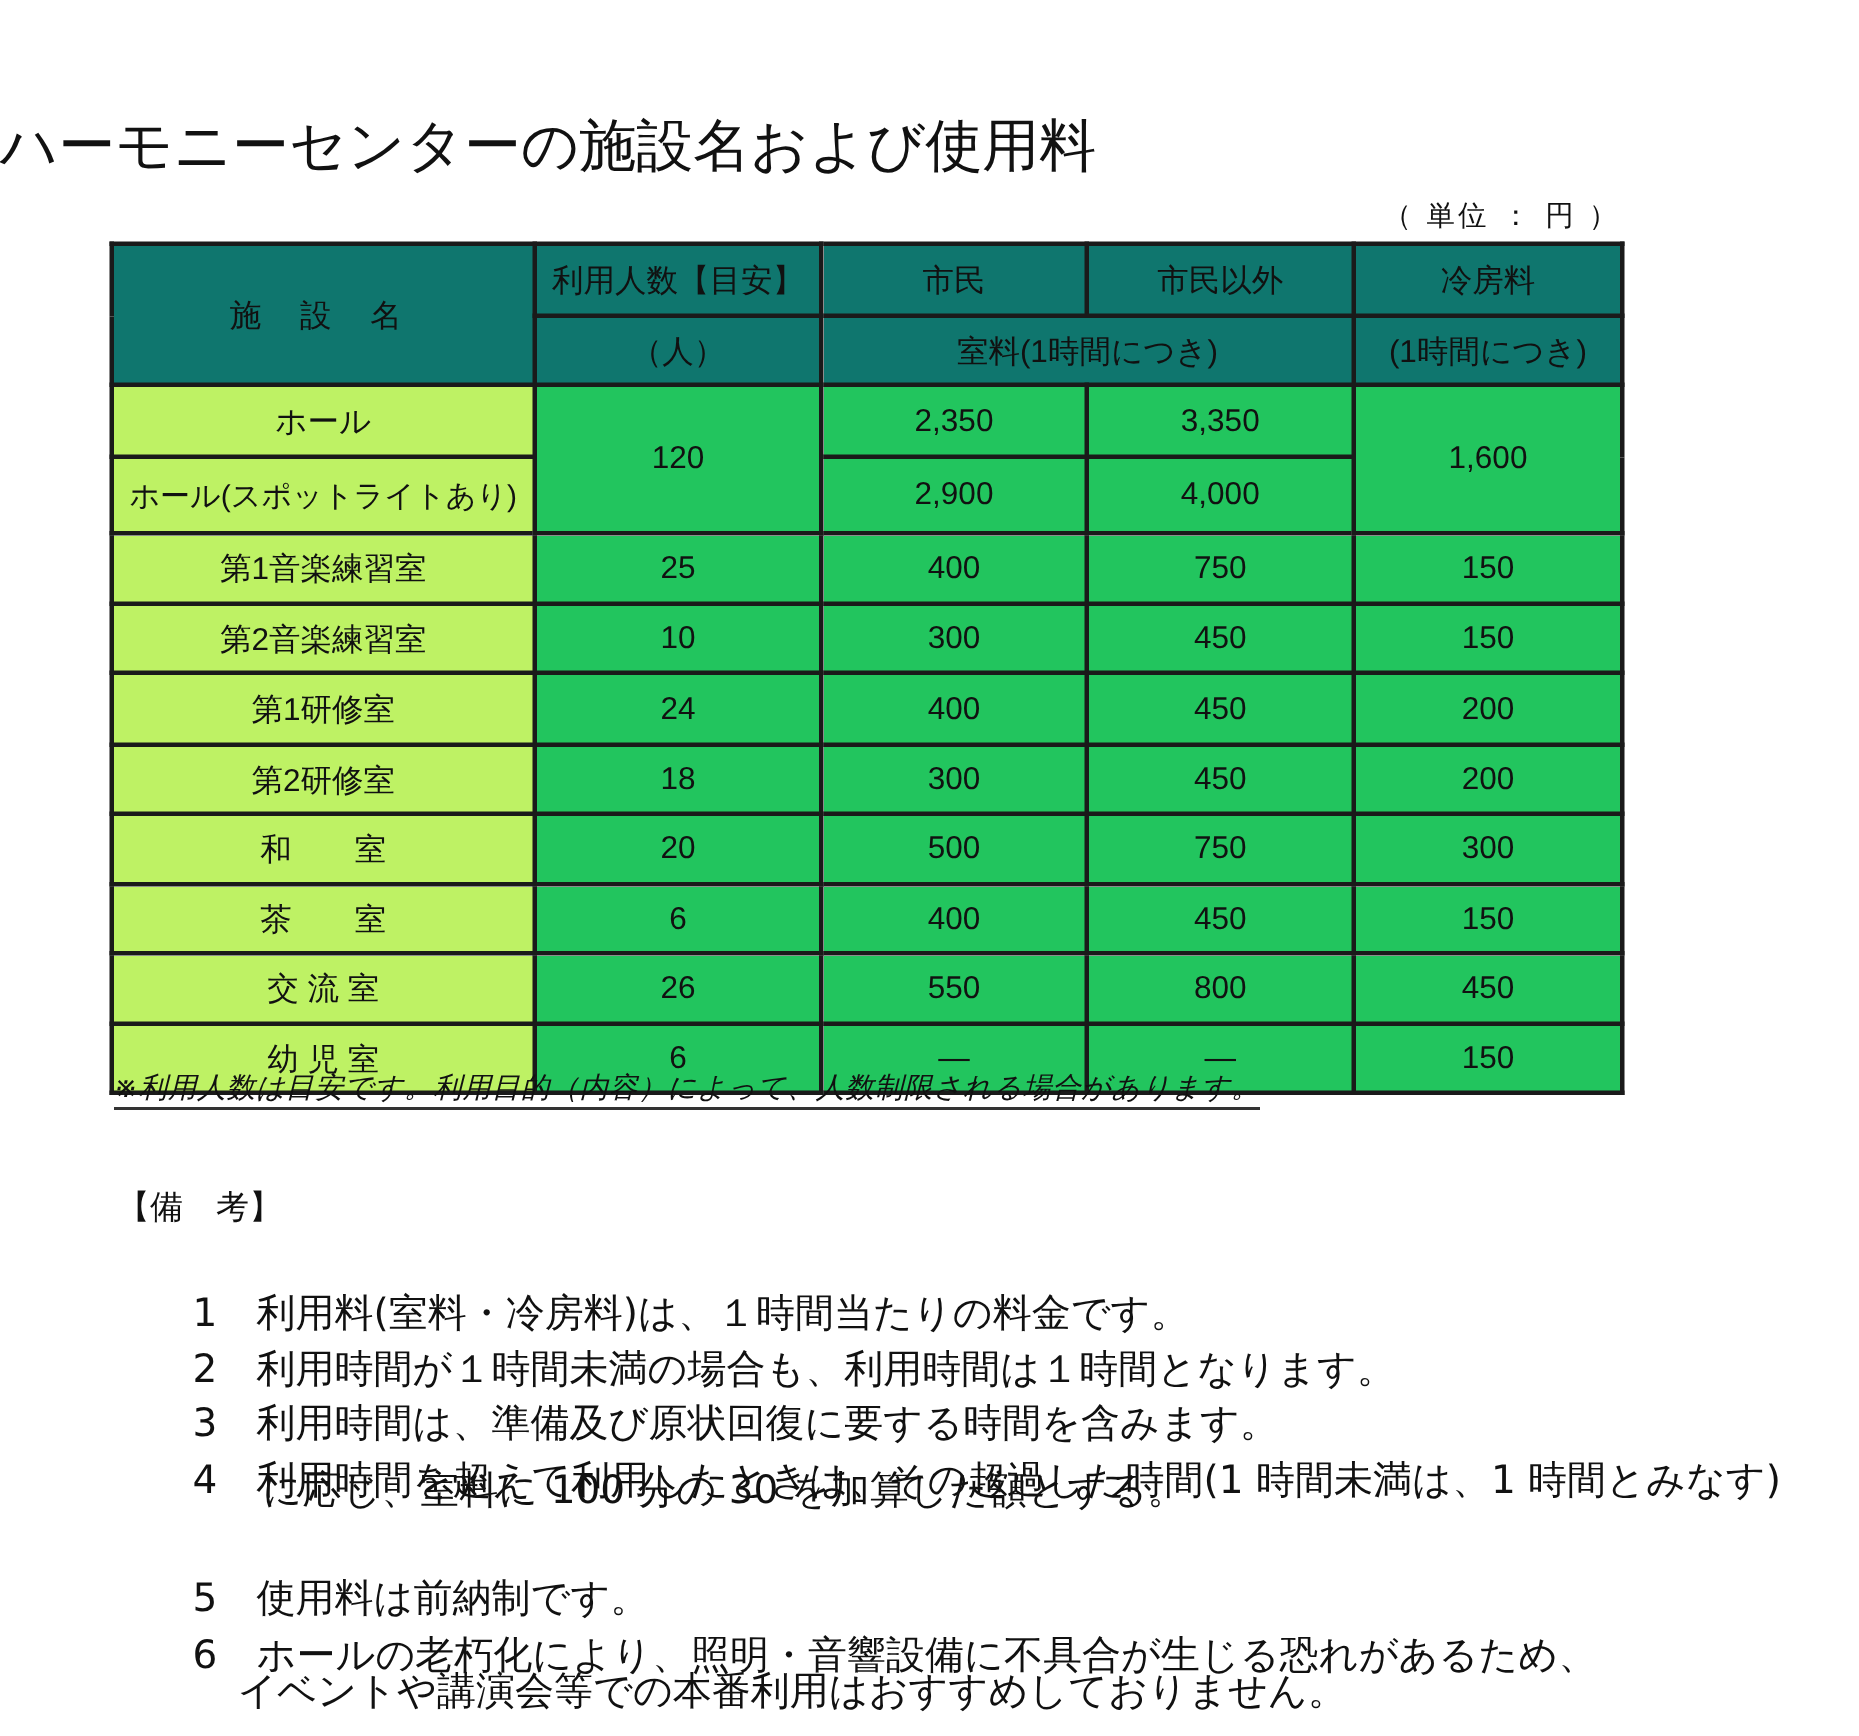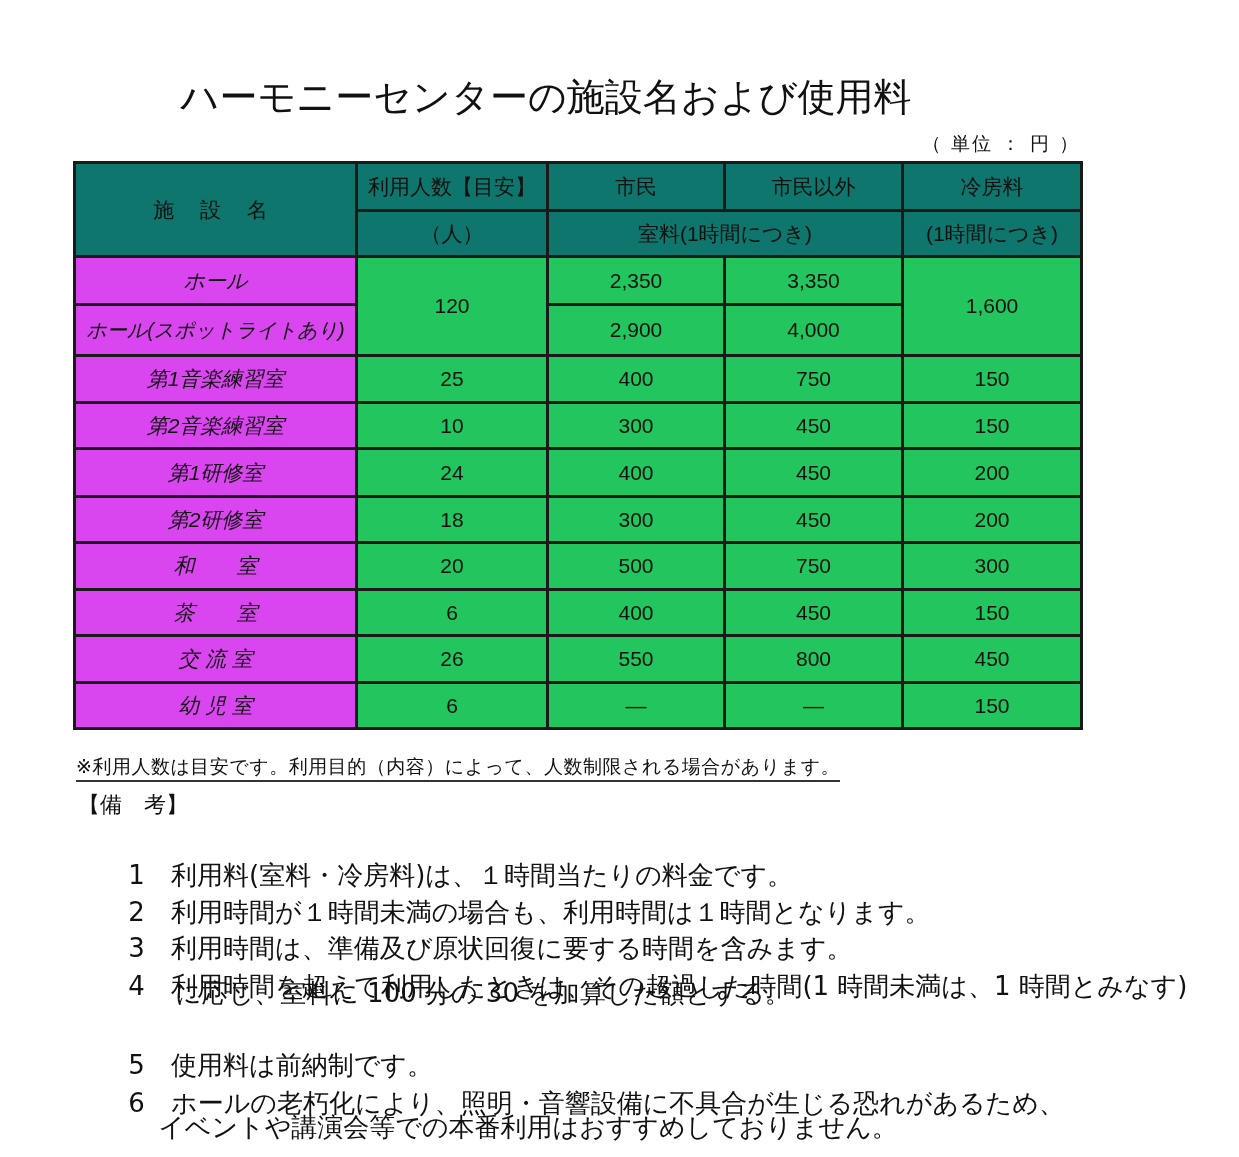--- a/index.html
+++ b/index.html
@@ -1,31 +1,31 @@
 <!DOCTYPE html>
 <html><head>
 <meta charset="utf-8">
 <style>
   html, body { margin:0; padding:0; background:#ffffff; }
   body { width:1239px; height:1157px; position:relative; overflow:hidden;
          font-family:"DejaVu Sans","Liberation Sans",sans-serif; color:#111; }
-  .title { position:absolute; left:0; width:1092px; top:72px; text-align:center;
+  .title { position:absolute; left:0; width:1092px; top:72px; text-align:left;
            font-size:38px; letter-spacing:0px; font-weight:normal; }
   .unit { position:absolute; left:922px; top:131px; font-size:19px; letter-spacing:2px; white-space:pre; }
   table.fees { position:absolute; left:73px; top:161px; border-collapse:collapse;
                table-layout:fixed; width:1007px; }
   table.fees td { border:3px solid #1a1a1a; text-align:center; vertical-align:middle;
                   font-size:21px; padding:0; overflow:hidden; white-space:nowrap;
                   font-family:"Liberation Sans","DejaVu Sans",sans-serif; }
   td.h { background:#0f766e; }
-  td.n { background:#d946ef;font-style:italic; }
+  td.n { background:#bef264; }
   td.v { background:#22c55e; }
   .hdr-name { letter-spacing:10px; }
-  .note-line { position:absolute; left:76px; top:754px; font-size:19px;
-               border-bottom:2px solid #333; padding-bottom:0px; white-space:nowrap; letter-spacing:0.5px; }
+  .note-line { position:absolute; left:76px; top:712px; font-size:19px;
+               border-bottom:2px solid #333; padding-bottom:0px; white-space:nowrap; letter-spacing:0.5px;font-style:italic; }
   .remarks-title { position:absolute; left:78px; top:790px; font-size:22px; white-space:pre; }
   .remark { position:absolute; font-size:26px; white-space:pre; }
   .remark .num { display:inline-block; width:36px; text-align:center; }
 </style>
 </head>
 <body>
 
 <div class="title">ハーモニーセンターの施設名および使用料</div>
 <div class="unit">（ 単位 ： 円 ）</div>
 

